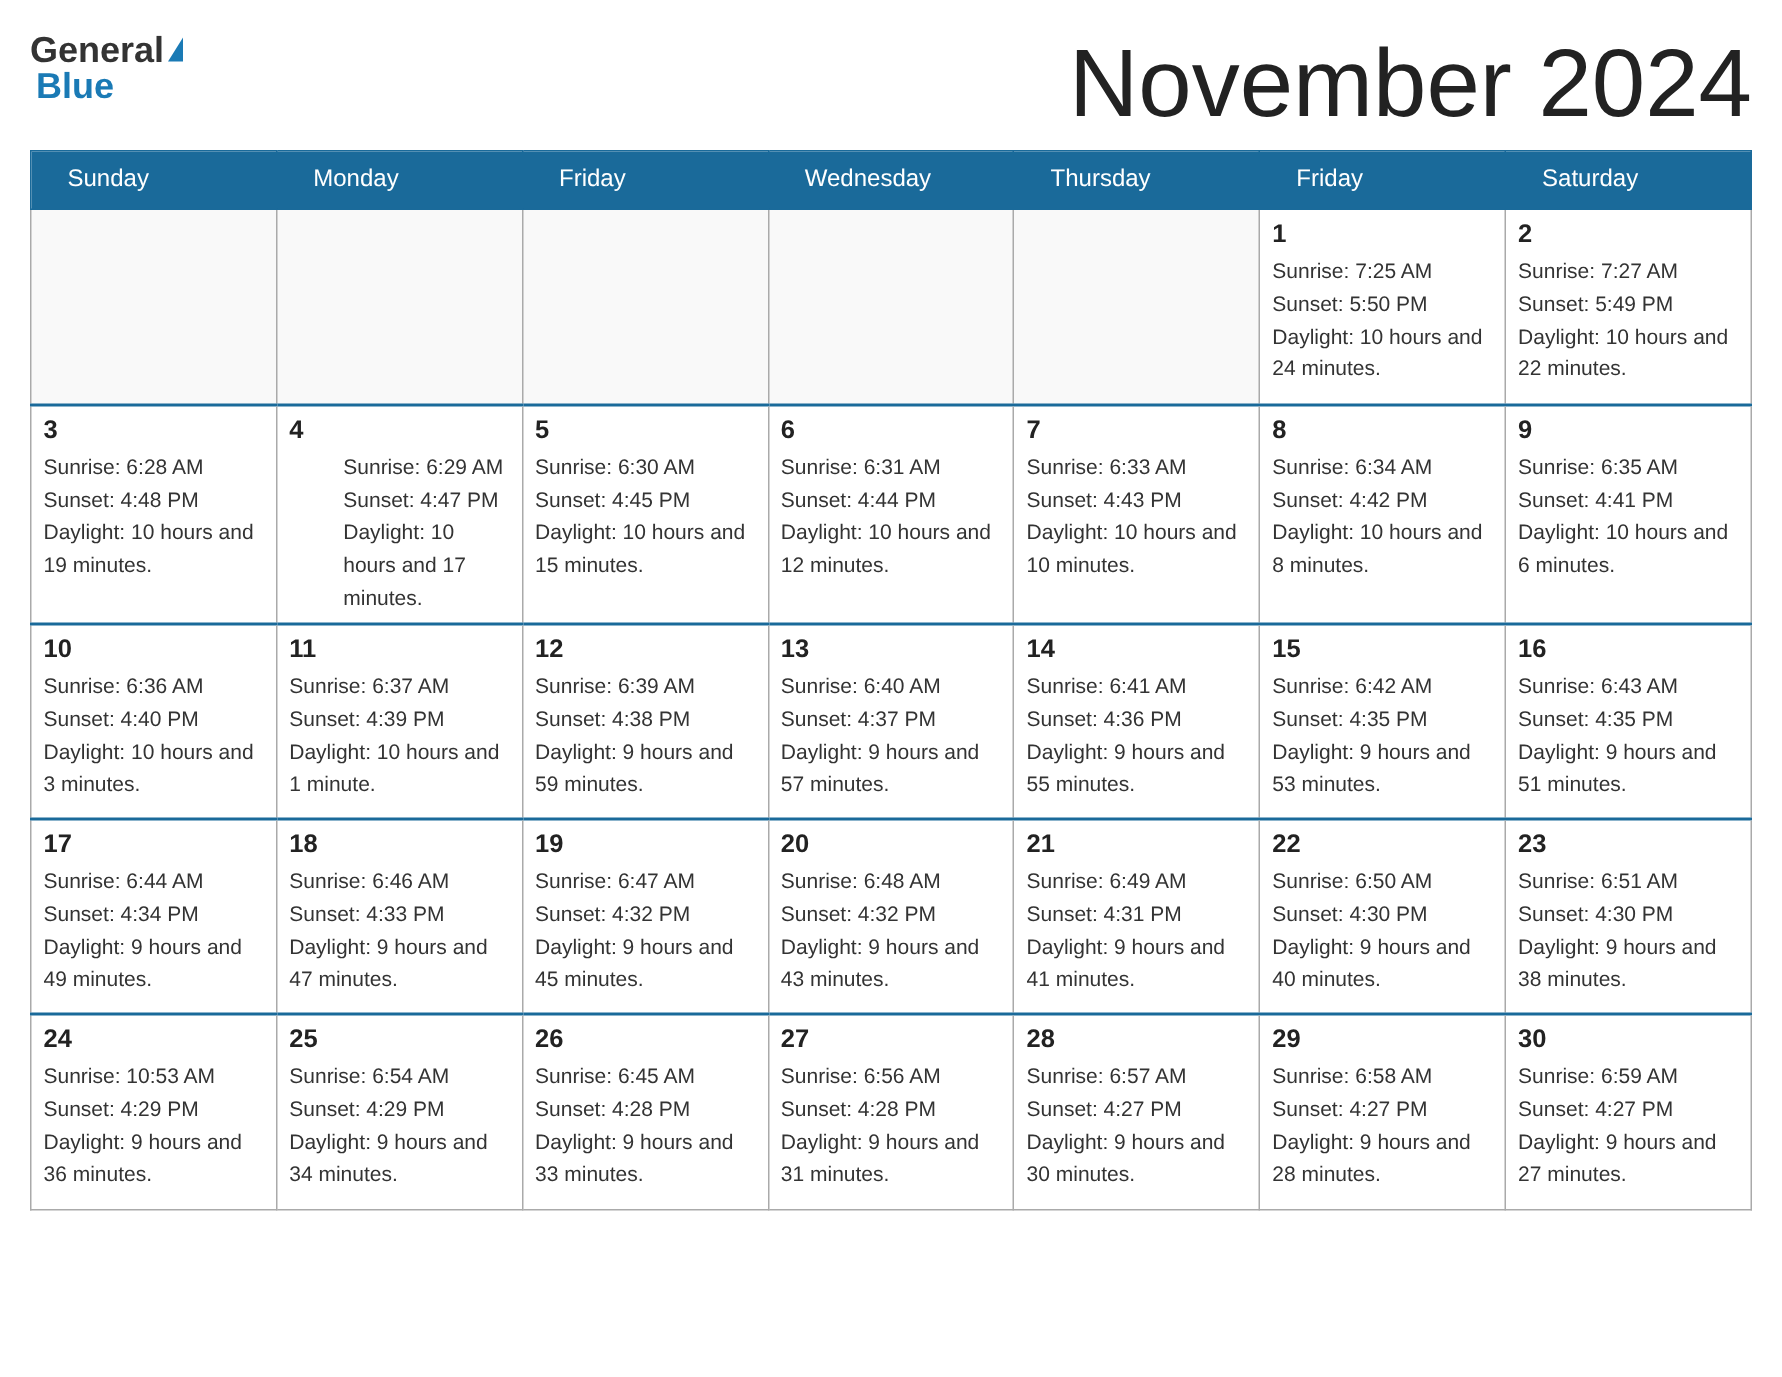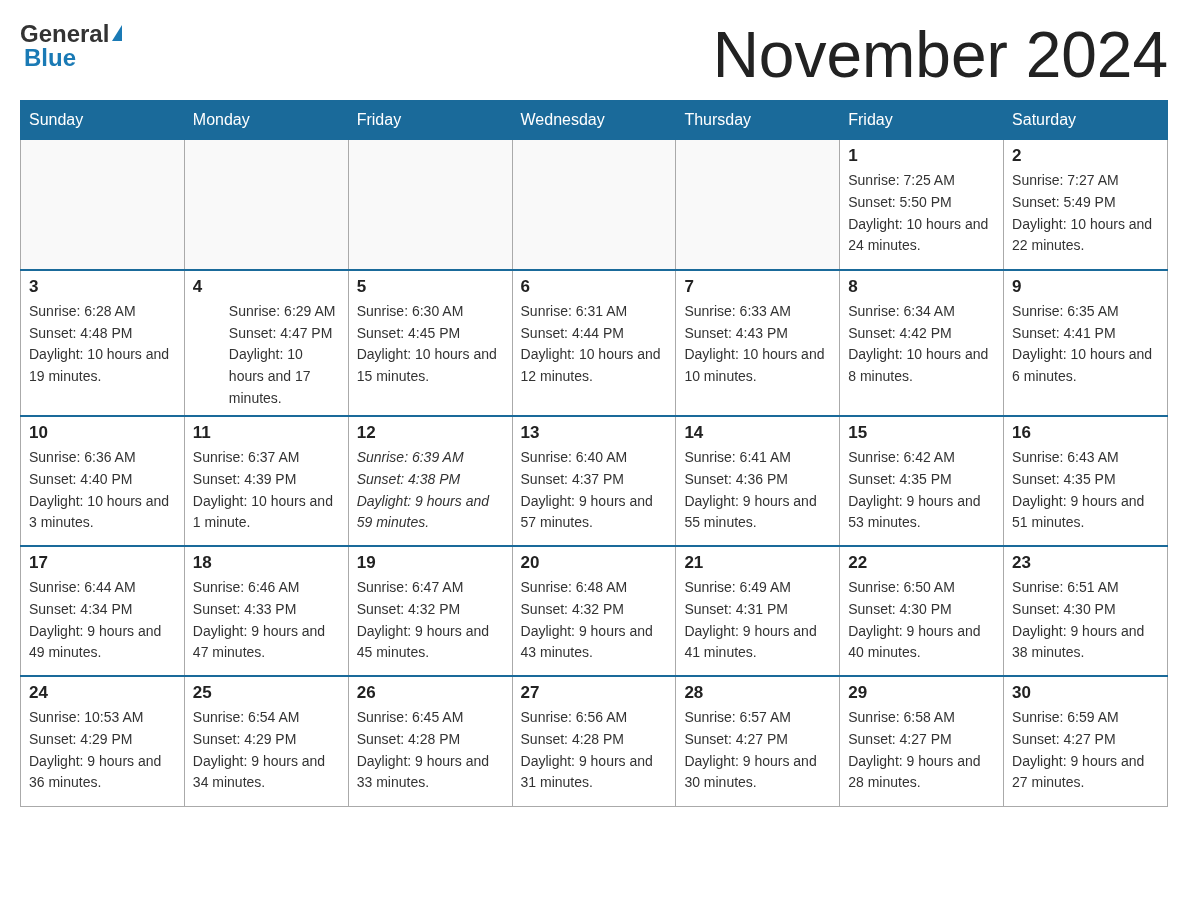--- a/index.html
+++ b/index.html
@@ -37,21 +37,21 @@
       margin-top: 4px;
     }
     .calendar {
       width: 100%;
       border-collapse: collapse;
       margin-top: 10px;
     }
     .calendar th {
       background-color: #1a6a9a;
       color: #fff;
-      padding: 10px 8px;
+      padding: 10px 24px;
       font-size: 16px;
       font-weight: normal;
       text-align: left;
       border: 1px solid #1a6a9a;
     }
     .calendar td {
       border: 1px solid #aaa;
       vertical-align: top;
       padding: 6px 8px;
       width: calc(100% / 7);
@@ -175,21 +175,21 @@
 Daylight: 10 hours and 3 minutes.</div>
         </td>
         <td>
           <div class="day-number">11</div>
           <div class="day-info" style="white-space: pre-line;">Sunrise: 6:37 AM
 Sunset: 4:39 PM
 Daylight: 10 hours and 1 minute.</div>
         </td>
         <td>
           <div class="day-number">12</div>
-          <div class="day-info" style="white-space: pre-line; font-style: italic;">Sunrise: 6:39 AM
+          <div class="day-info" style="white-space: pre-line;">Sunrise: 6:39 AM
 Sunset: 4:38 PM
 Daylight: 9 hours and 59 minutes.</div>
         </td>
         <td>
           <div class="day-number">13</div>
           <div class="day-info" style="white-space: pre-line;">Sunrise: 6:40 AM
 Sunset: 4:37 PM
 Daylight: 9 hours and 57 minutes.</div>
         </td>
         <td>

